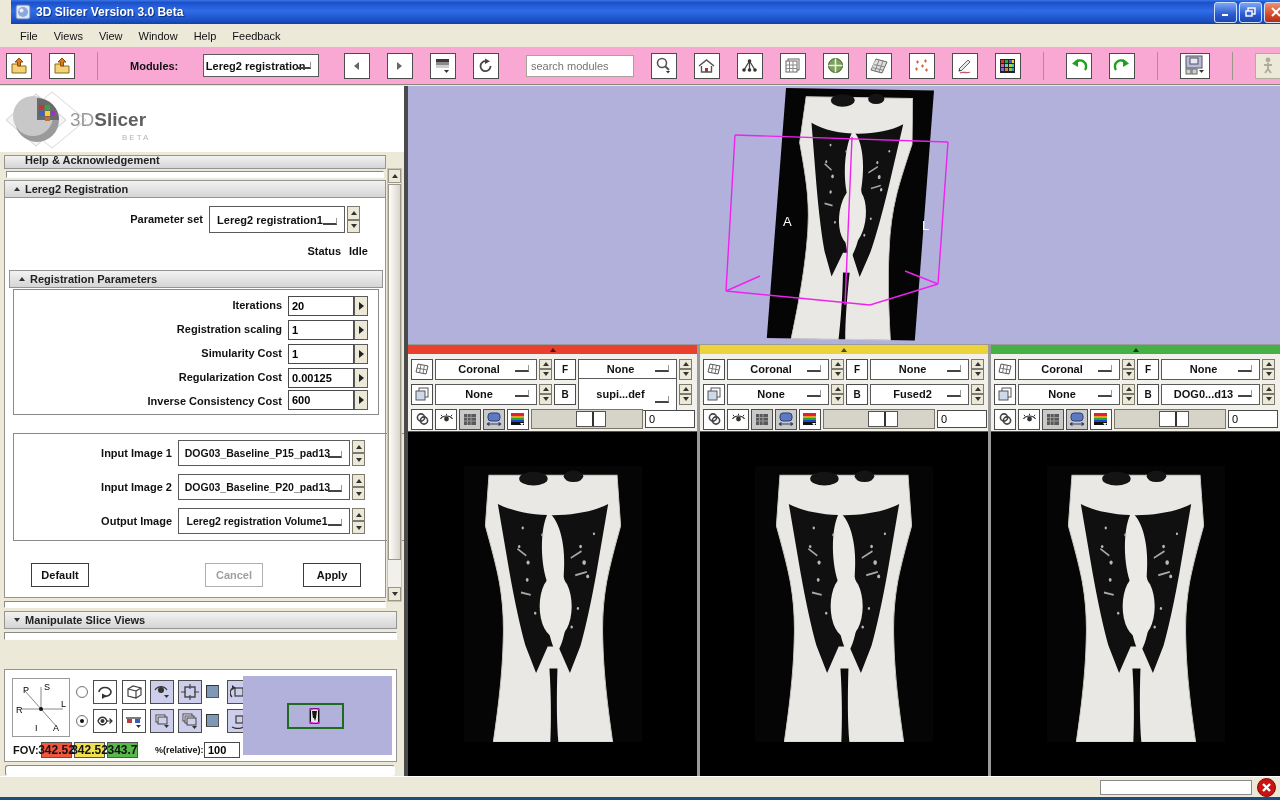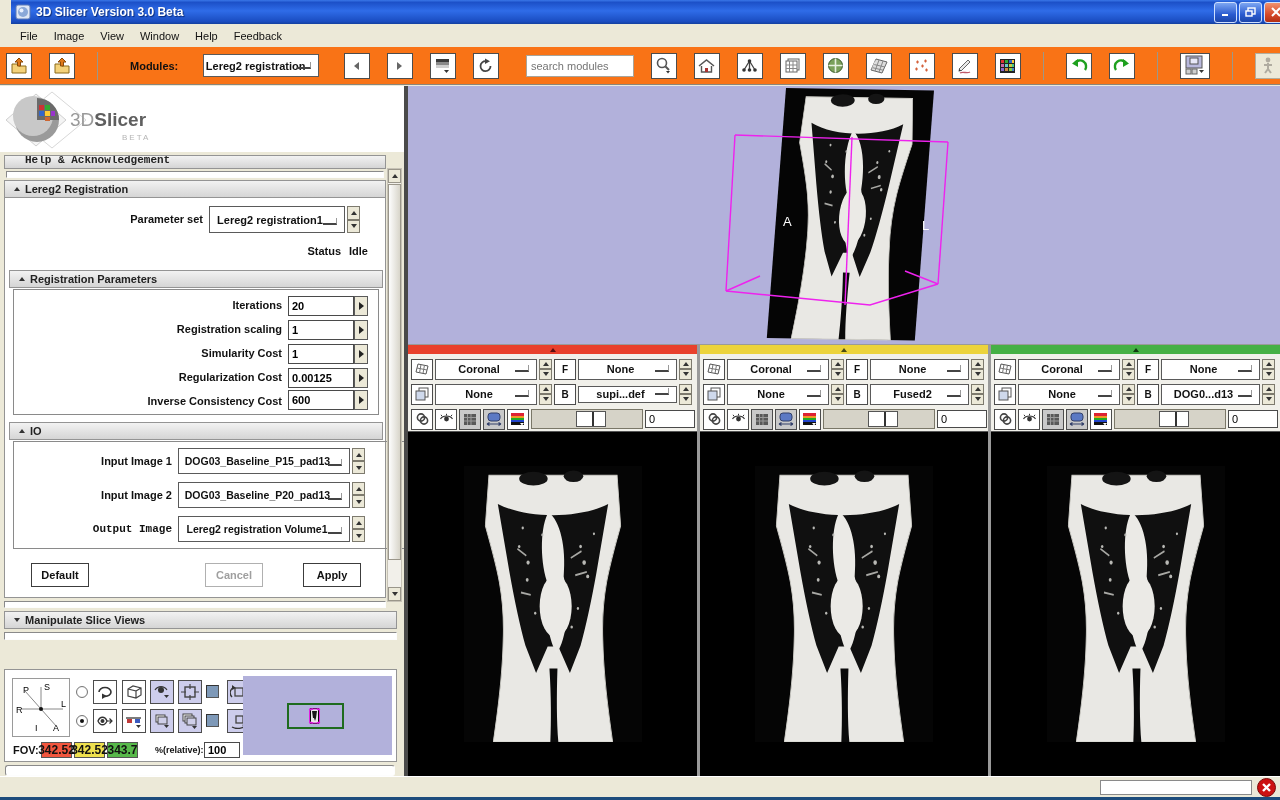--- a/index.html
+++ b/index.html
@@ -12,21 +12,21 @@
   .titletext{color:#fff;font-weight:bold;font-size:12px;text-shadow:1px 1px 1px #082a7a;margin-left:5px;}
   .winbtns{margin-left:auto;display:flex;gap:2px;}
   .wbtn{width:21px;height:19px;border-radius:3px;border:1px solid #cfe0ff;display:flex;align-items:center;justify-content:center;
     background:linear-gradient(180deg,#7da6f2,#2a5bd0 60%,#1c46aa);}
   .wbtn.close{background:linear-gradient(180deg,#f0926e,#d6492a 60%,#b33013);}
   
   .menubar{position:absolute;left:0;top:24px;width:1280px;height:23px;background:#ECE9D8;
     display:flex;align-items:center;padding-left:12px;box-sizing:border-box;}
   .menu-item{padding:4px 8px;cursor:default;}
   
-  .toolbar{position:absolute;left:0;top:47px;width:1280px;height:38px;background:#f97316;
+  .toolbar{position:absolute;left:0;top:47px;width:1280px;height:38px;background:#f9a8d4;
     border-bottom:1px solid #8a867a;display:flex;align-items:center;gap:17px;padding-left:6px;box-sizing:border-box;}
   .tbtn{width:26px;height:26px;background:#fff;border:1px solid #4c4c4c;display:flex;align-items:center;justify-content:center;flex:none;box-sizing:border-box;}
   .tbtn.dis{background:#ECE9D8;border-color:#b2ae9f;}
   .tsep{width:1px;height:28px;background:#9c9888;margin:0 5px;flex:none;}
   .tlabel{font-weight:bold;margin:0 8px 0 10px;}
   
   .combo{background:#fff;border:1px solid #5a5a5a;display:flex;align-items:center;justify-content:center;
     position:relative;box-sizing:border-box;font-weight:bold;}
   .combo .ctext{white-space:nowrap;overflow:hidden;max-width:85%;padding-right:14px;}
   .dash{position:absolute;right:7px;bottom:7px;width:13px;height:5px;border-bottom:2px solid #444;border-right:1px solid #999;}
@@ -136,21 +136,21 @@
       <div class="wbtn close">
         <svg width="10" height="10">
             <path d="M1,1 L9,9 M9,1 L1,9" stroke="#fff" stroke-width="2"></path>
           </svg>
       </div>
     </div>
   </div>
 
   <div class="menubar">
     <span class="menu-item">File</span>
-    <span class="menu-item">Image</span>
+    <span class="menu-item">Views</span>
     <span class="menu-item">View</span>
     <span class="menu-item">Window</span>
     <span class="menu-item">Help</span>
     <span class="menu-item">Feedback</span>
   </div>
 
   <div class="toolbar">
     <div class="tbtn">
       <svg width="18" height="17">
         <path d="M2,7 h5 l2,2 h7 v7 H2 Z" fill="#f4d27a" stroke="#8a6a1a"></path>
@@ -333,21 +333,21 @@
             <rect x="33" y="23" width="5" height="5" fill="#36c"></rect>
               <rect x="39" y="23" width="5" height="5" fill="#fc3"></rect>
             <rect x="45" y="23" width="4" height="5" fill="#93c"></rect>
               <rect x="39" y="29" width="5" height="4" fill="#c63"></rect>
           </g>
           <text x="64" y="38" font-family="Liberation Sans, sans-serif" font-size="19" fill="#9a9a9a">3D<tspan fill="#5f5f5f" font-weight="bold">Slicer</tspan></text>
           <text x="116" y="52" font-family="Liberation Sans, sans-serif" font-size="8" letter-spacing="2" fill="#b5b5b5">BETA</text>
         </svg>
       </div>
 
-      <div class="hdr" style="left:4px;top:69px;width:382px;height:14px;overflow:hidden;font-family:Liberation Mono, monospace;">
+      <div class="hdr" style="left:4px;top:69px;width:382px;height:14px;overflow:hidden;">
         <span style="margin-top:-4px">Help &amp; Acknowledgement</span>
       </div>
       <div class="sunken" style="position:absolute;left:6px;top:85px;width:378px;height:7px;"></div>
 
       <div style="position:absolute;left:4px;top:94px;width:382px;height:418px;background:#fff;border:1px solid #949494;box-sizing:border-box;">
         <div class="hdr" style="left:-1px;top:-1px;width:382px;height:18px;">
           <i class="arr tu"></i>
           <span>Lereg2 Registration</span>
         </div>
 
@@ -397,25 +397,21 @@
               <i class="tr" style="border-left-color:#222"></i>
             </div>
 
           <div class="flabel" style="left:0;top:105px;width:268px;">Inverse Consistency Cost</div>
           <input class="entry" style="position: absolute; left: 274px; top: 100px; width: 66px; height: 20px;" value="600">
           <div class="arrbtn" style="position:absolute;left:340px;top:100px;width:14px;height:20px;">
               <i class="tr" style="border-left-color:#222"></i>
             </div>
         </div>
 
-        <div class="hdr" style="left:4px;top:241px;width:374px;height:18px;">
-          <i class="arr tu"></i>
-          <span>IO</span>
-        </div>
-        <div style="position:absolute;left:8px;top:260px;width:430px;height:108px;border:1px solid #8a8a8a;box-sizing:border-box;">
+        <div style="position:absolute;left:8px;top:252px;width:430px;height:108px;border:1px solid #8a8a8a;box-sizing:border-box;">
           <div class="flabel" style="left:0;top:13px;width:158px;">Input Image 1</div>
           <div class="combo" style="position:absolute;left:164px;top:6px;width:172px;height:26px;font-size:10.5px;">
             <span class="ctext">DOG03_Baseline_P15_pad13</span>
             <span class="dash"></span>
           </div>
           <span class="spin" style="position:absolute;left:338px;top:6px;height:26px;">
             <b>
                 <i class="tu"></i>
               </b>
             <b>
@@ -430,21 +426,21 @@
           </div>
           <span class="spin" style="position:absolute;left:338px;top:40px;height:26px;">
             <b>
                 <i class="tu"></i>
               </b>
             <b>
                 <i class="td"></i>
               </b>
           </span>
 
-          <div class="flabel" style="left:0;top:81px;width:158px;font-family:Liberation Mono, monospace;">Output Image</div>
+          <div class="flabel" style="left:0;top:81px;width:158px;">Output Image</div>
           <div class="combo" style="position:absolute;left:164px;top:74px;width:172px;height:26px;font-size:10.5px;">
             <span class="ctext">Lereg2 registration Volume1</span>
             <span class="dash"></span>
           </div>
           <span class="spin" style="position:absolute;left:338px;top:74px;height:26px;">
             <b>
                 <i class="tu"></i>
               </b>
             <b>
                 <i class="td"></i>
@@ -659,21 +655,21 @@
               <b>
                 <i class="tu"></i>
               </b>
               <b>
                 <i class="td"></i>
               </b>
             </span>
           <span class="scbtn">
               <span class="lbtn">B</span>
             </span>
-          <div class="combo" style="width:99px;height:17px;">
+          <div class="combo" style="width:99px;height:33px;">
             <span class="ctext">supi...def</span>
             <span class="dash"></span>
           </div>
           <span class="spin" style="height:21px;">
               <b>
                 <i class="tu"></i>
               </b>
               <b>
                 <i class="td"></i>
               </b>

